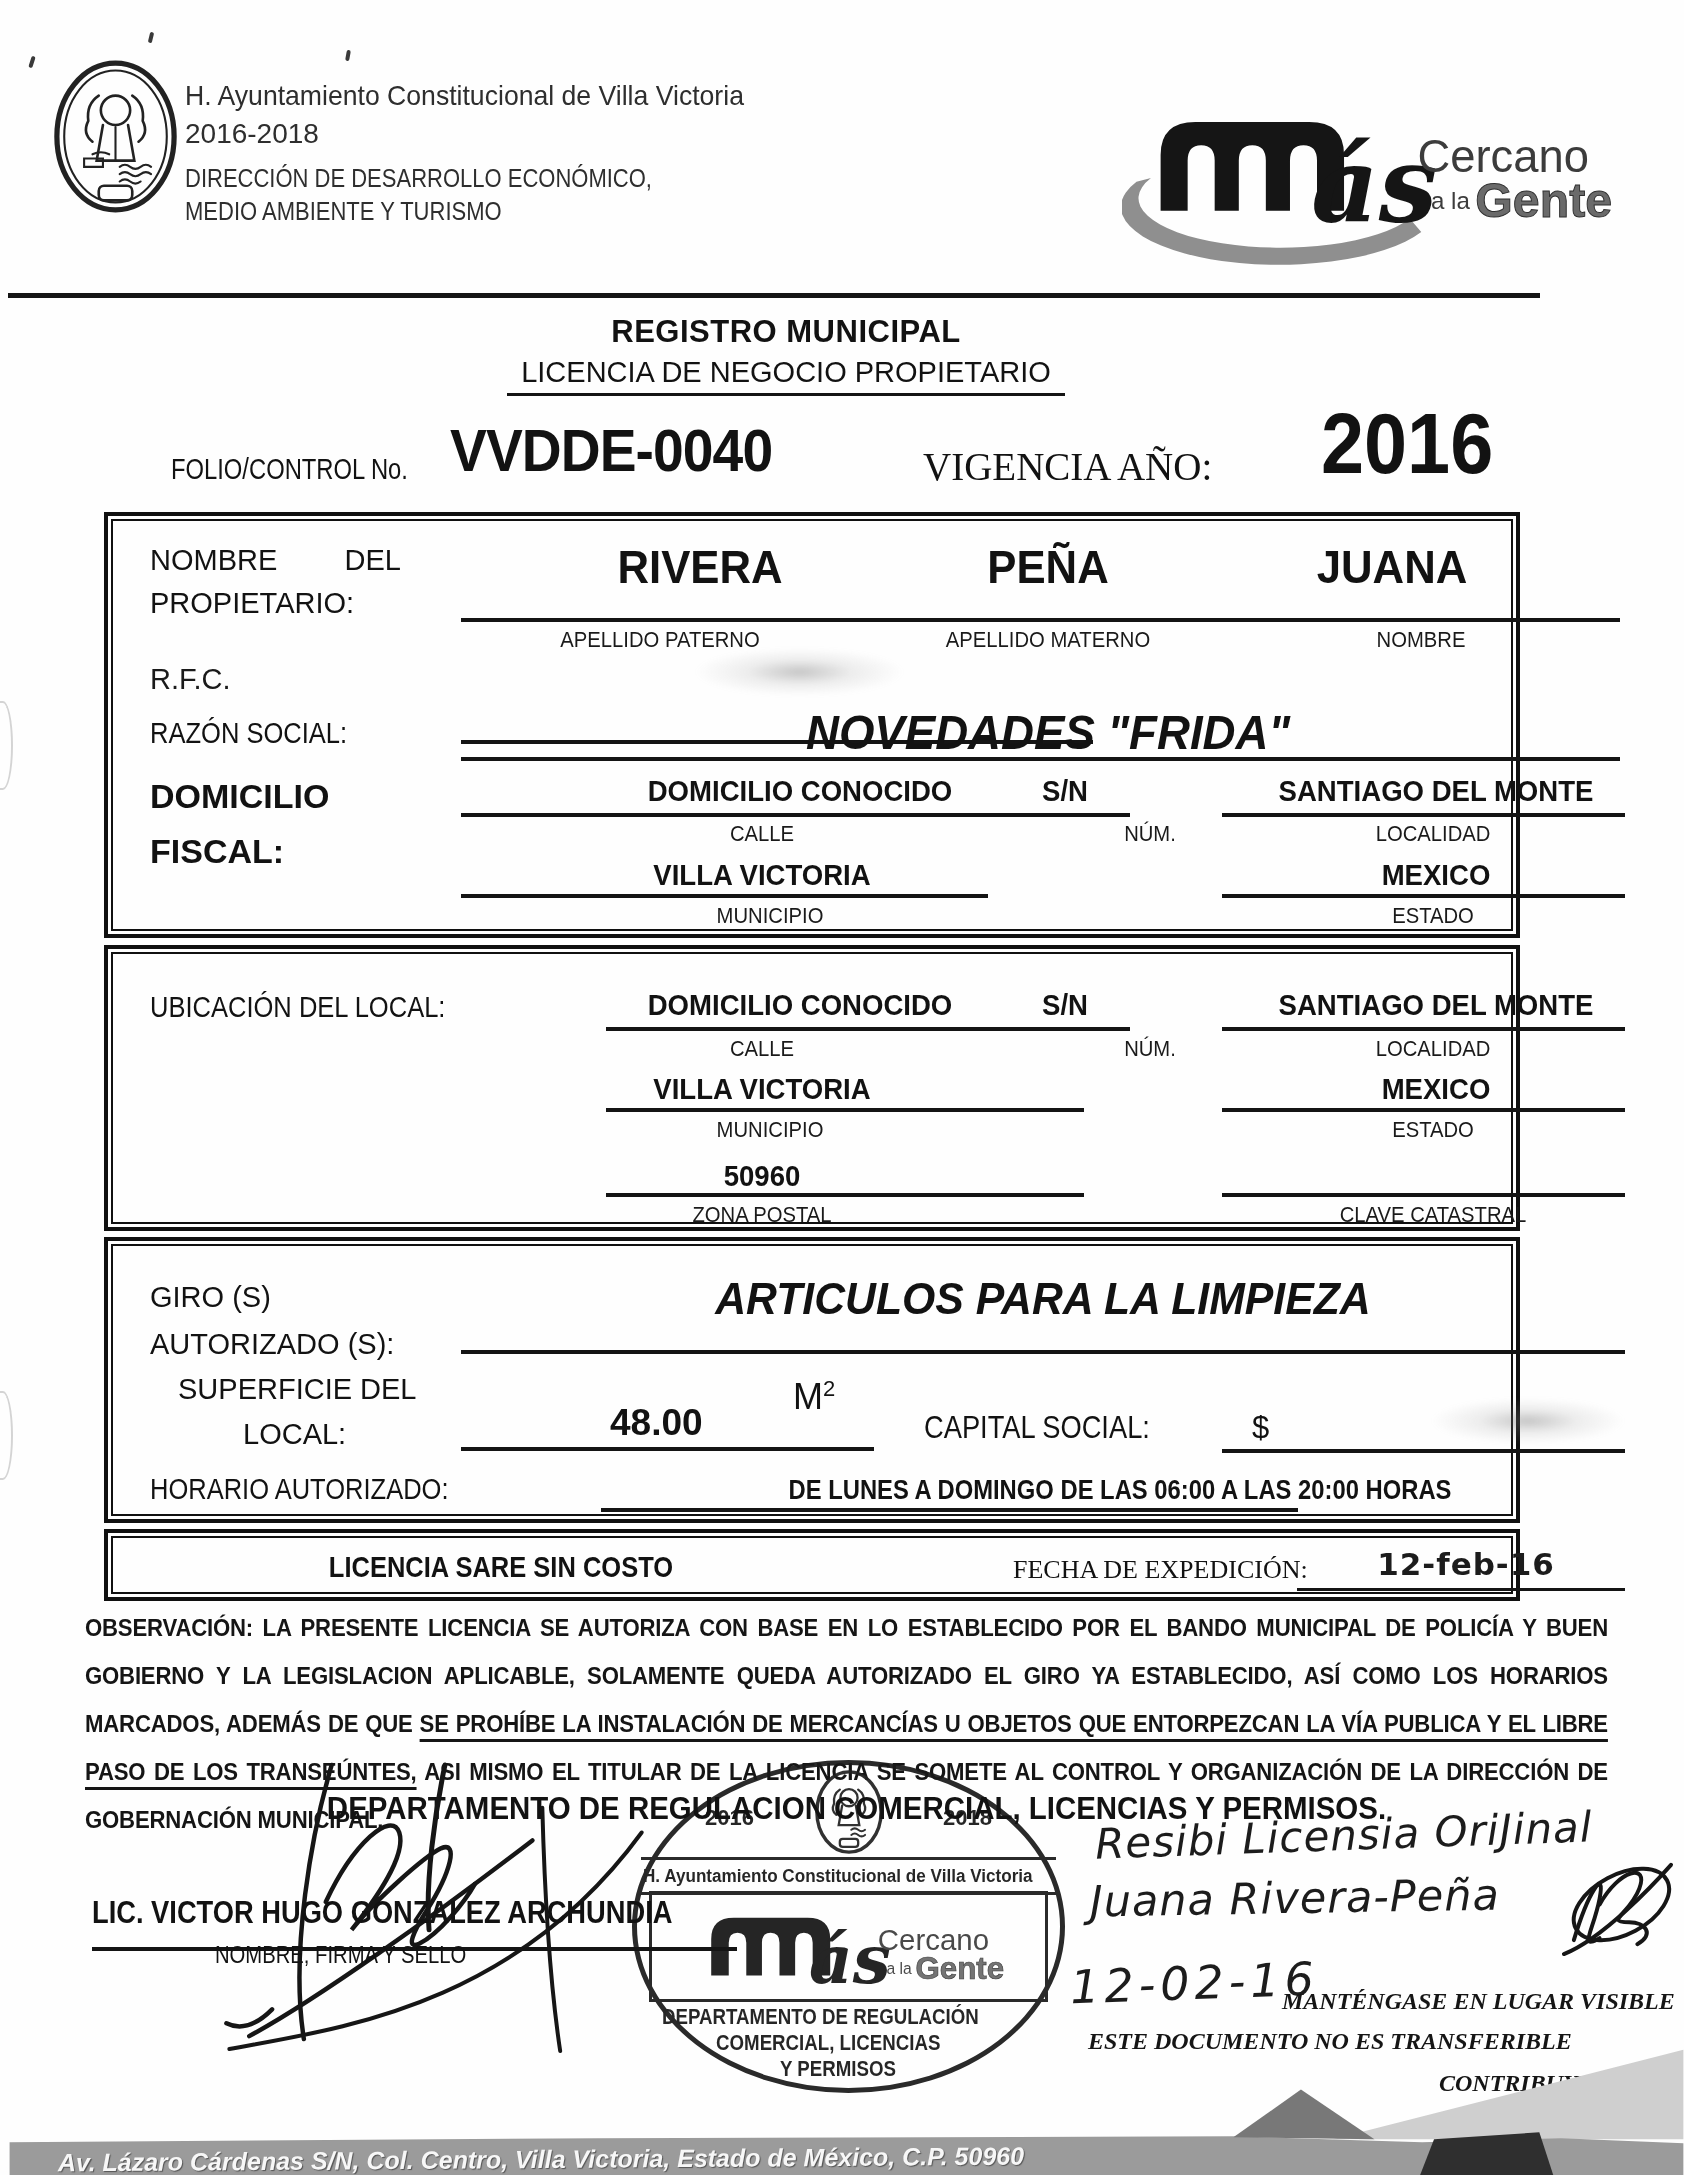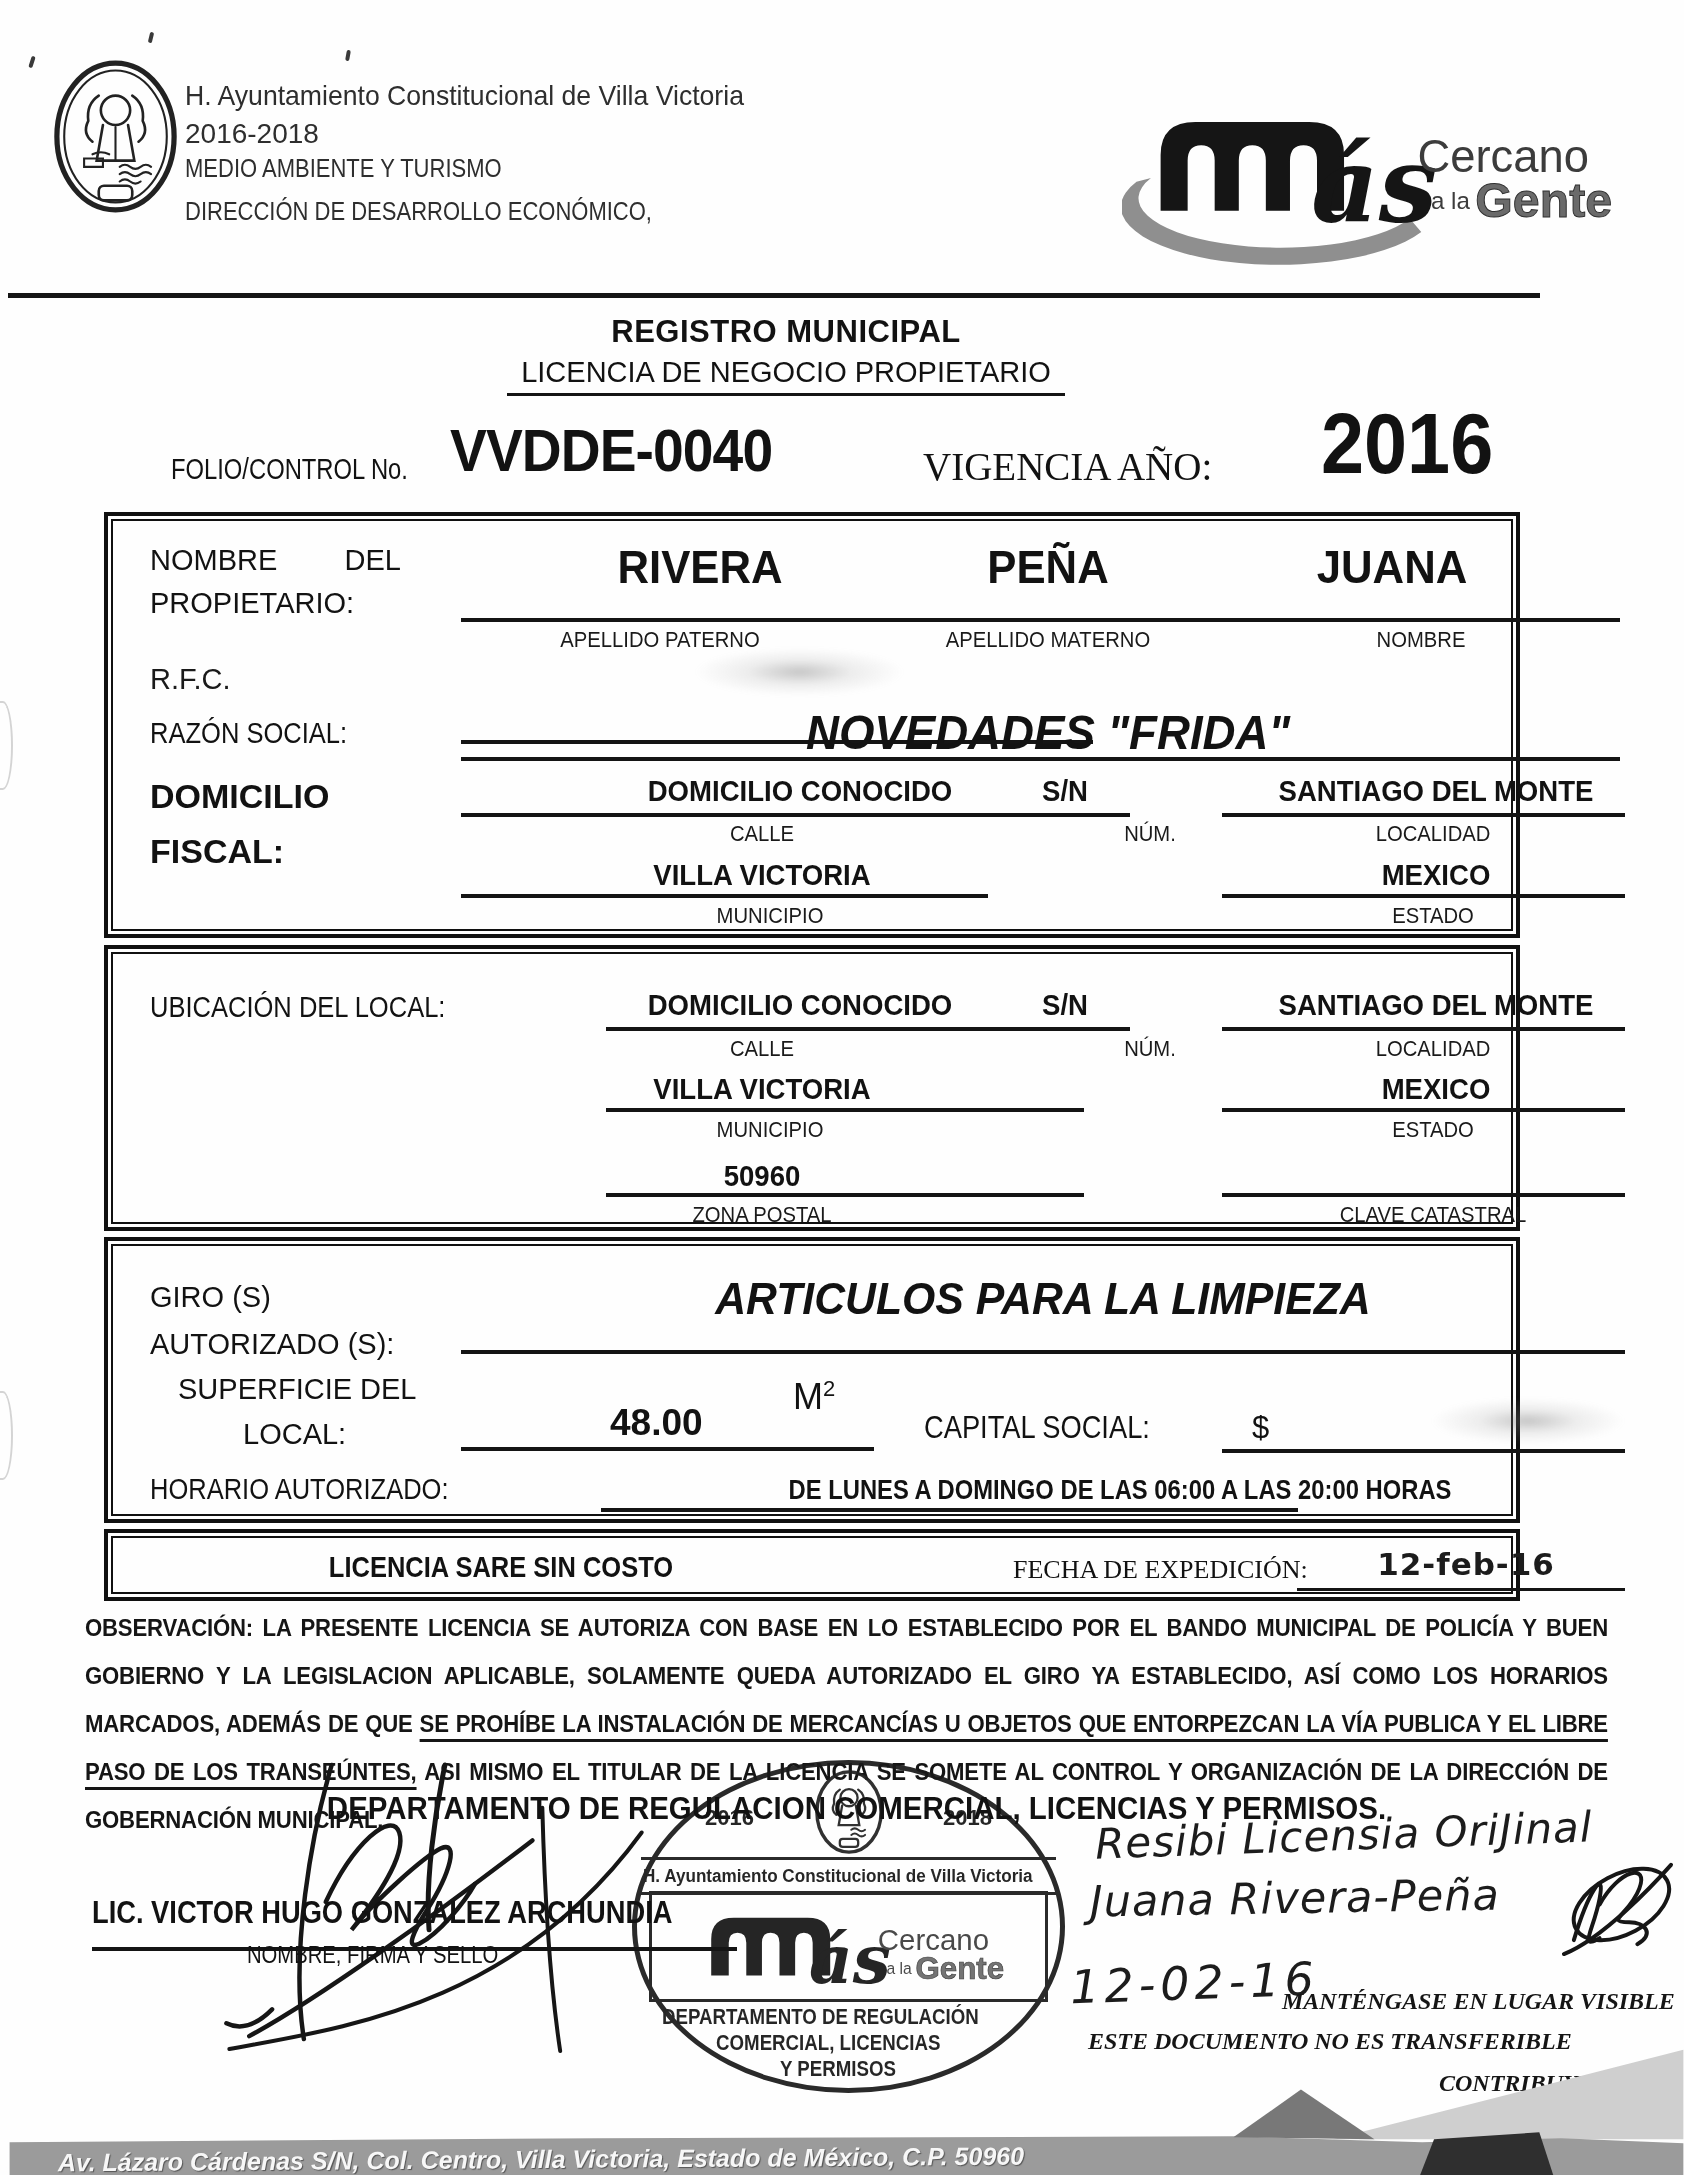--- a/index.html
+++ b/index.html
@@ -53,22 +53,22 @@
       <path d="M64,111 q5,-4 10,0 q5,4 10,0 q5,-4 10,0" stroke-width="2"></path>
       <path d="M64,118 q5,-4 10,0 q5,4 10,0" stroke-width="2"></path>
       <path d="M30,96 h18 v8 h-18 z" stroke-width="2"></path>
       <rect x="44" y="122" width="32" height="14" rx="5" stroke-width="2.5"></rect>
     </g>
   </svg>
 
   <div class="abs" style="left:185px;top:80px;color:#2e2e2e;">
     <div class="nw" style="font-size:28px;"><span class="cond" style="transform:scaleX(.95);">H. Ayuntamiento Constitucional de Villa Victoria</span></div>
     <div class="nw" style="font-size:28px;margin-top:6px;"><span>2016-2018</span></div>
+    <div class="nw" style="font-size:25px;margin-top:14px;"><span class="cond">DIRECCIÓN DE DESARROLLO ECONÓMICO,</span></div>
     <div class="nw" style="font-size:25px;margin-top:4px;"><span class="cond">MEDIO AMBIENTE Y TURISMO</span></div>
-    <div class="nw" style="font-size:25px;margin-top:14px;"><span class="cond">DIRECCIÓN DE DESARROLLO ECONÓMICO,</span></div>
   </div>
 
   <svg class="abs" style="left:1122px;top:85px;" width="502" height="184" viewBox="0 0 520 190">
     <path d="M15,100 A150,55 0 0 0 310,152 L298,138 A132,46 0 0 1 30,96 Z" fill="#8f8f8f"></path>
     <path fill="#151515" fill-rule="evenodd" d="M40,130 V72 Q40,38 76,38 H194 Q230,38 230,72 V130 H40 Z
          M68,130 V78 Q68,62 82,62 Q96,62 96,78 V130 Z
          M121,130 V78 Q121,62 135,62 Q149,62 149,78 V130 Z
          M174,130 V78 Q174,62 188,62 Q202,62 202,78 V130 Z"></path>
     <text x="196" y="142" font-family="DejaVu Serif" font-style="italic" font-weight="bold" font-size="108" fill="#151515">ás</text>
     <text x="306" y="90" font-family="Liberation Sans" font-size="47" fill="#3c3c3c">Cercano</text>
@@ -241,21 +241,21 @@
       <path d="M35,285 C100,250 220,165 320,88"></path>
       <path d="M12,272 C28,280 44,272 58,258"></path>
       <path d="M330,55 C332,130 336,220 348,300" stroke-width="4"></path>
       <path d="M15,298 C120,278 300,258 430,80" stroke-width="4"></path>
     </g>
   </svg>
 
   <div class="abs" style="left:92px;top:1895px;width:645px;border-bottom:4px solid #141414;padding-bottom:16px;z-index:5;">
     <span class="b nw" style="font-size:31px;"><span class="cond">LIC. VICTOR HUGO GONZALEZ ARCHUNDIA</span></span>
   </div>
-  <div class="abs nw" style="left:215px;top:1942px;font-size:23px;z-index:5;margin-left:32px;"><span class="cond">NOMBRE, FIRMA Y SELLO</span></div>
+  <div class="abs nw" style="left:215px;top:1942px;font-size:23px;z-index:5;"><span class="cond">NOMBRE, FIRMA Y SELLO</span></div>
 
   <div class="abs hand nw" style="left:1095px;top:1811px;font-size:42px;letter-spacing:1px;transform:rotate(-2deg);">Resibi Licensia OriJinal</div>
   <div class="abs hand nw" style="left:1090px;top:1873px;font-size:43px;letter-spacing:1px;transform:rotate(-1deg);">Juana Rivera-Peña</div>
   <svg class="abs" style="left:1544px;top:1843px;" width="139" height="119" viewBox="0 0 140 120">
     <g fill="none" stroke="#161616" stroke-width="4" stroke-linecap="round">
       <path d="M30,98 C45,48 62,24 56,56 C50,88 34,108 56,96"></path>
       <path d="M56,62 C76,26 106,20 96,46 C86,72 60,80 86,80 C102,80 112,92 94,102"></path>
       <ellipse cx="78" cy="62" rx="52" ry="30" transform="rotate(-28 78 62)"></ellipse>
       <path d="M20,112 C60,96 112,40 128,22"></path>
     </g>

